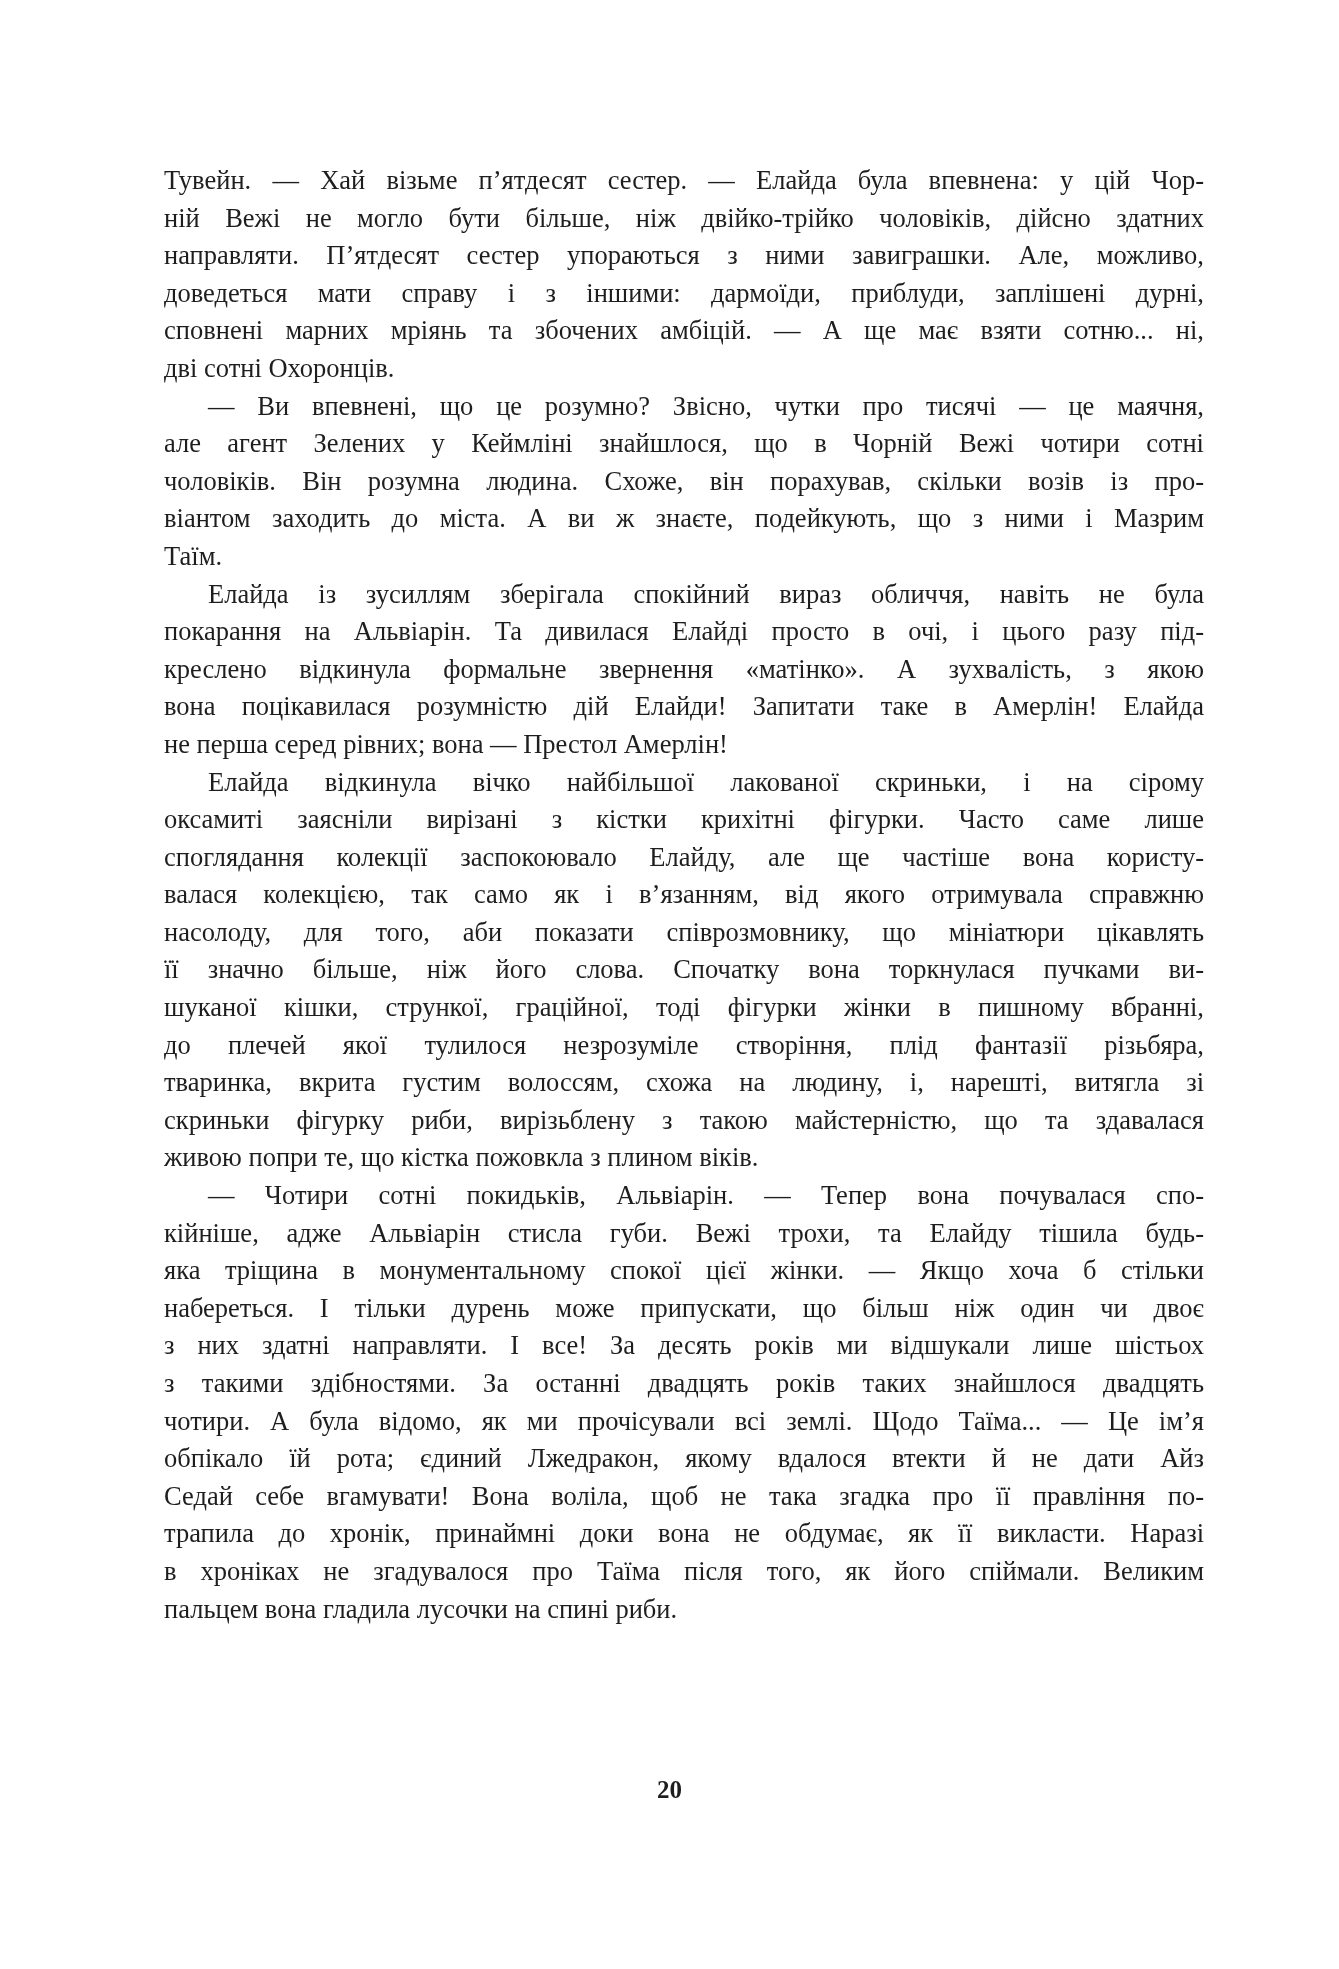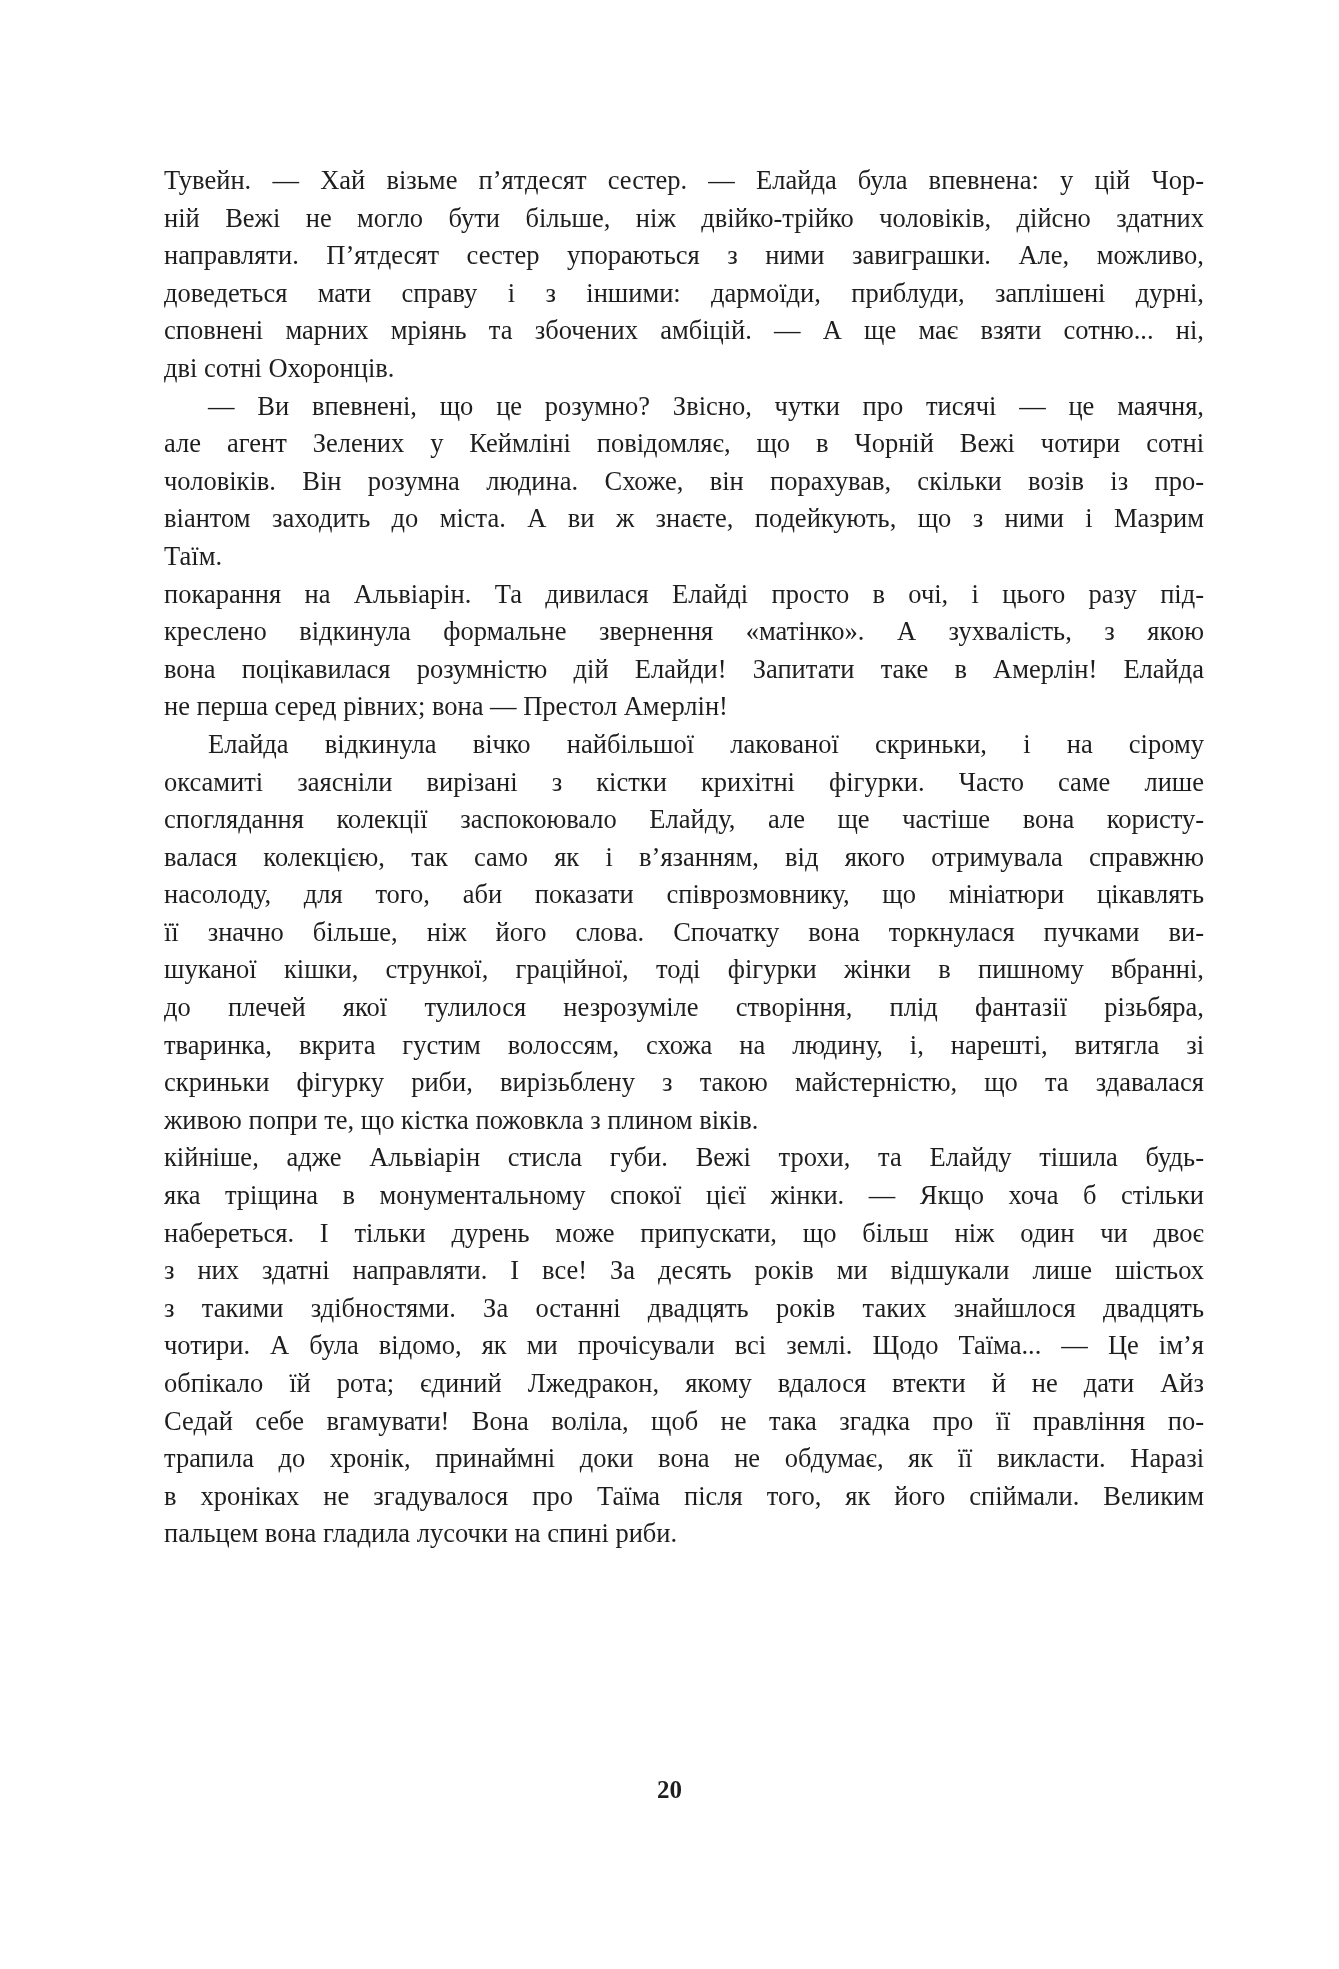--- a/index.html
+++ b/index.html
@@ -35,45 +35,47 @@
       <div class="paragraph">
         <span class="line">Тувейн. — Хай візьме п’ятдесят сестер. — Елайда була впевнена: у цій Чор-</span>
         <span class="line">ній Вежі не могло бути більше, ніж двійко-трійко чоловіків, дійсно здатних</span>
         <span class="line">направляти. П’ятдесят сестер упораються з ними завиграшки. Але, можливо,</span>
         <span class="line">доведеться мати справу і з іншими: дармоїди, приблуди, заплішені дурні,</span>
         <span class="line">сповнені марних мріянь та збочених амбіцій. — А ще має взяти сотню... ні,</span>
         <span class="line last">дві сотні Охоронців.</span>
       </div>
       <div class="paragraph">
         <span class="line indent">— Ви впевнені, що це розумно? Звісно, чутки про тисячі — це маячня,</span>
-        <span class="line">але агент Зелених у Кеймліні повідомляє, що в Чорній Вежі чотири сотні</span>
+        <span class="line">але агент Зелених у Кеймліні знайшлося, що в Чорній Вежі чотири сотні</span>
         <span class="line">чоловіків. Він розумна людина. Схоже, він порахував, скільки возів із про-</span>
         <span class="line">віантом заходить до міста. А ви ж знаєте, подейкують, що з ними і Мазрим</span>
         <span class="line last">Таїм.</span>
       </div>
       <div class="paragraph">
+        <span class="line indent">Елайда із зусиллям зберігала спокійний вираз обличчя, навіть не була</span>
         <span class="line">покарання на Альвіарін. Та дивилася Елайді просто в очі, і цього разу під-</span>
         <span class="line">креслено відкинула формальне звернення «матінко». А зухвалість, з якою</span>
         <span class="line">вона поцікавилася розумністю дій Елайди! Запитати таке в Амерлін! Елайда</span>
         <span class="line last">не перша серед рівних; вона — Престол Амерлін!</span>
       </div>
       <div class="paragraph">
         <span class="line indent">Елайда відкинула вічко найбільшої лакованої скриньки, і на сірому</span>
         <span class="line">оксамиті заясніли вирізані з кістки крихітні фігурки. Часто саме лише</span>
         <span class="line">споглядання колекції заспокоювало Елайду, але ще частіше вона користу-</span>
         <span class="line">валася колекцією, так само як і в’язанням, від якого отримувала справжню</span>
         <span class="line">насолоду, для того, аби показати співрозмовнику, що мініатюри цікавлять</span>
         <span class="line">її значно більше, ніж його слова. Спочатку вона торкнулася пучками ви-</span>
         <span class="line">шуканої кішки, стрункої, граційної, тоді фігурки жінки в пишному вбранні,</span>
         <span class="line">до плечей якої тулилося незрозуміле створіння, плід фантазії різьбяра,</span>
         <span class="line">тваринка, вкрита густим волоссям, схожа на людину, і, нарешті, витягла зі</span>
         <span class="line">скриньки фігурку риби, вирізьблену з такою майстерністю, що та здавалася</span>
         <span class="line last">живою попри те, що кістка пожовкла з плином віків.</span>
       </div>
       <div class="paragraph">
+        <span class="line indent">— Чотири сотні покидьків, Альвіарін. — Тепер вона почувалася спо-</span>
         <span class="line">кійніше, адже Альвіарін стисла губи. Вежі трохи, та Елайду тішила будь-</span>
         <span class="line">яка тріщина в монументальному спокої цієї жінки. — Якщо хоча б стільки</span>
         <span class="line">набереться. І тільки дурень може припускати, що більш ніж один чи двоє</span>
         <span class="line">з них здатні направляти. І все! За десять років ми відшукали лише шістьох</span>
         <span class="line">з такими здібностями. За останні двадцять років таких знайшлося двадцять</span>
         <span class="line">чотири. А була відомо, як ми прочісували всі землі. Щодо Таїма... — Це ім’я</span>
         <span class="line">обпікало їй рота; єдиний Лжедракон, якому вдалося втекти й не дати Айз</span>
         <span class="line">Седай себе вгамувати! Вона воліла, щоб не така згадка про її правління по-</span>
         <span class="line">трапила до хронік, принаймні доки вона не обдумає, як її викласти. Наразі</span>
         <span class="line">в хроніках не згадувалося про Таїма після того, як його спіймали. Великим</span>

